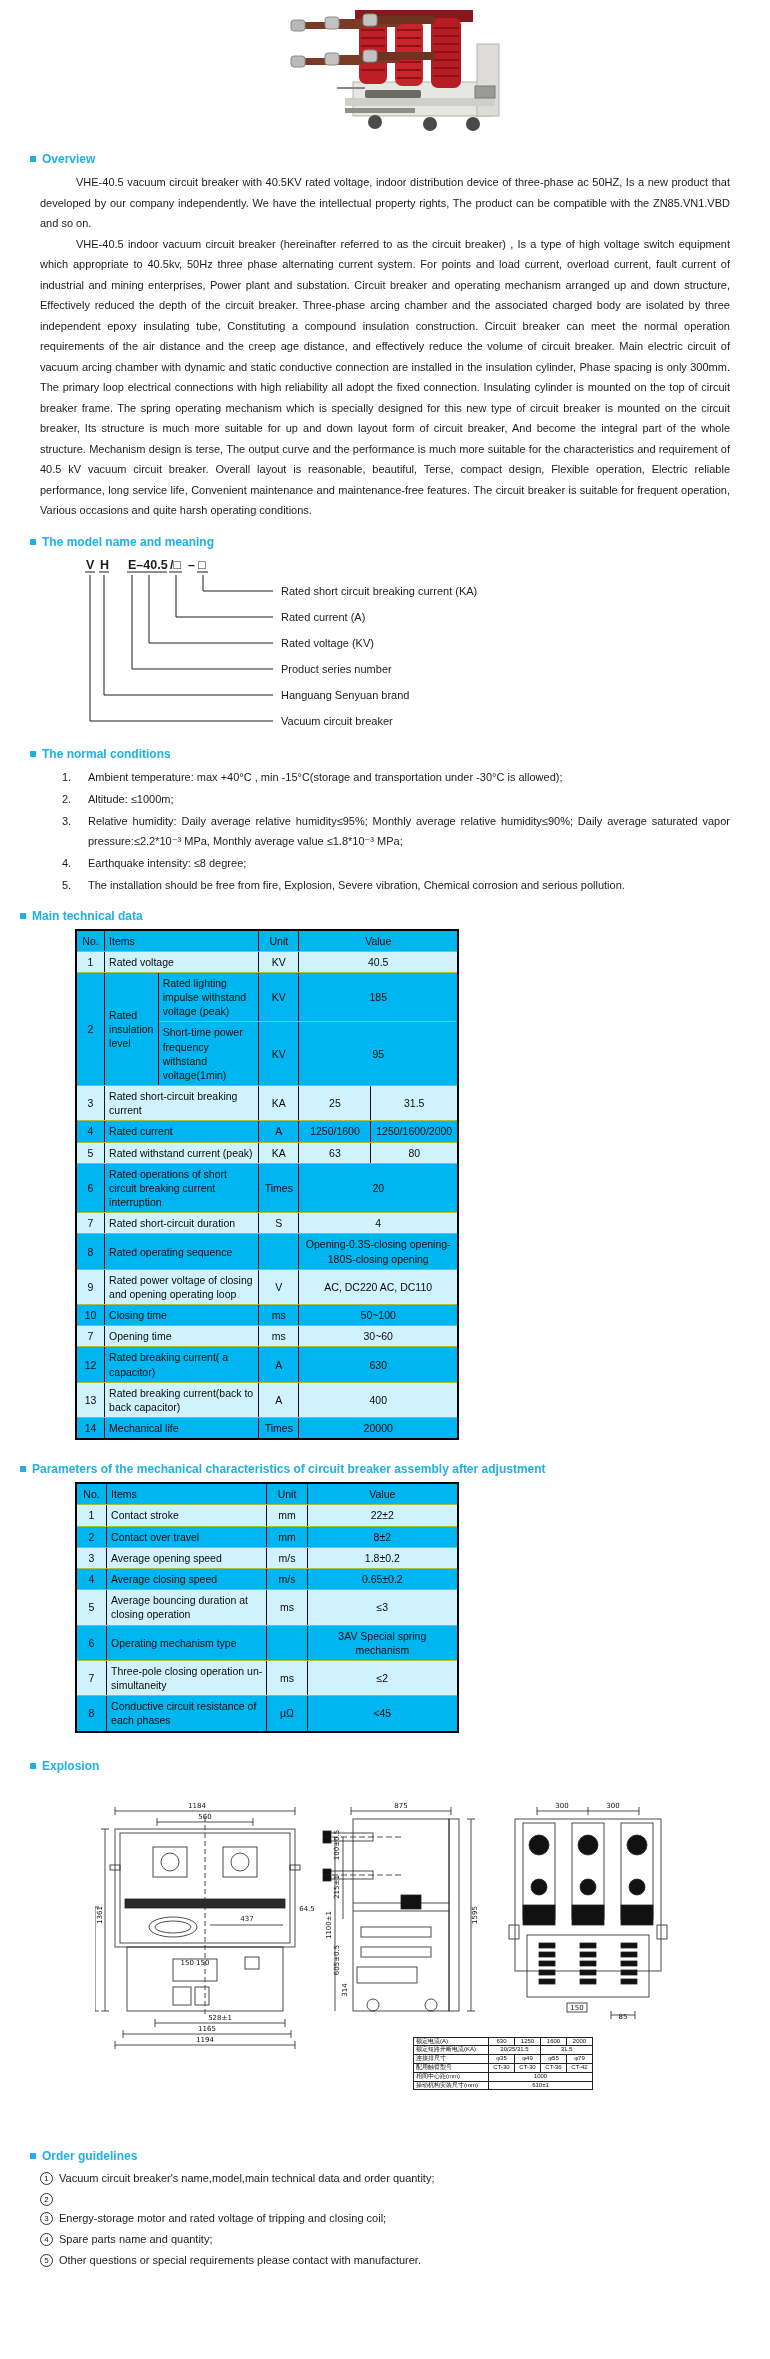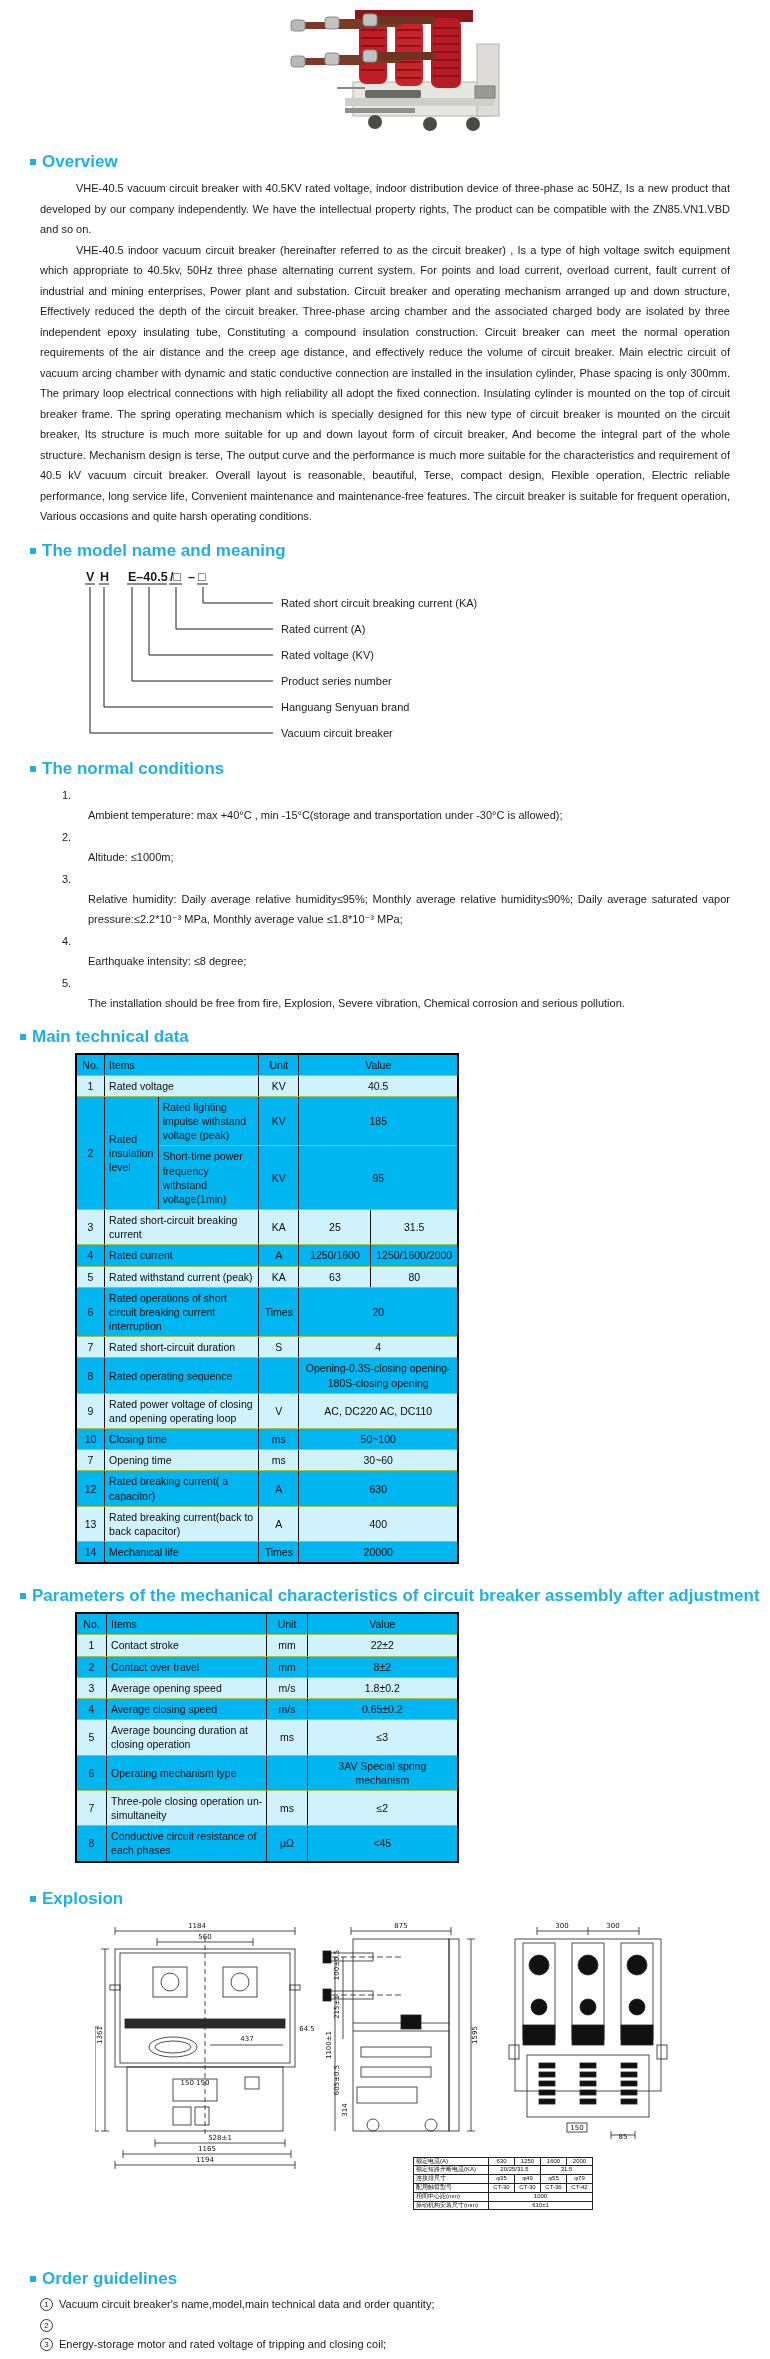--- a/index.html
+++ b/index.html
@@ -4,55 +4,55 @@
 <style>
   html,body{margin:0;padding:0;background:#ffffff;}
   body{
     width:770px;min-height:2359px;
     font-family:"Liberation Sans","DejaVu Sans",sans-serif;
     color:#222;position:relative;
   }
   
   .section-title{
     display:flex;align-items:center;gap:6px;
-    color:#1fb0e6;font-size:17px;font-weight:bold;
+    color:#1fb0e6;font-size:12px;font-weight:bold;
     margin:14px 0 6px 30px;
   }
   .sq{width:6px;height:6px;background:#1fb0e6;display:inline-block;flex:0 0 auto;}
   .bodytext{
     margin:2px 40px 0 40px;font-size:11px;line-height:20.5px;
     text-align:justify;color:#1c1c1c;
   }
   .bodytext.indent{text-indent:36px;}
   
   .photo-wrap{width:320px;margin:0 auto;padding-top:2px;}
   
   .model-svg{margin-left:48px;display:block;}
   .model-svg text{font-family:"Liberation Sans","DejaVu Sans",sans-serif;fill:#1c1c1c;}
   
   .cond{display:flex;margin:0 40px 2px 62px;font-size:11px;line-height:20px;color:#1c1c1c;}
   .cond .num{flex:0 0 26px;}
-  .cond .txt{flex:1;text-align:justify;margin-top:20px;}
+  .cond .txt{flex:1;text-align:justify;}
   
   table.datatable{
     border-collapse:collapse;margin-left:75px;width:384px;
     font-size:10.5px;line-height:1.35;color:#0b0b0b;
     border:2px solid #000;
   }
   table.datatable td{
     border:1px solid #141414;
     border-bottom:1px solid #a9bd44;
     padding:3px 4px;
   }
   tr.dark td{background:#00b6f0;}
   tr.light td{background:#cff2fd;}
   td.c{text-align:center;}
   td.l{text-align:left;}
   
-  .dims-wrap{position:relative;width:600px;height:330px;margin:6px 0 0 95px;}
+  .dims-wrap{position:relative;width:600px;height:330px;margin:22px 0 0 95px;}
   .dims-wrap svg text{font-family:"DejaVu Sans","Liberation Sans",sans-serif;fill:#111;}
   .mini-table{
     position:absolute;left:318px;top:242px;width:180px;
     border-collapse:collapse;font-size:6px;line-height:1.3;color:#111;
   }
   .mini-table td{border:1px solid #222;padding:0 2px;white-space:nowrap;overflow:hidden;}
   .mini-table td.v{text-align:center;}
   
   .order{display:flex;margin:0 40px 3px 40px;font-size:11px;line-height:18px;color:#1c1c1c;}
   .order .circ{

